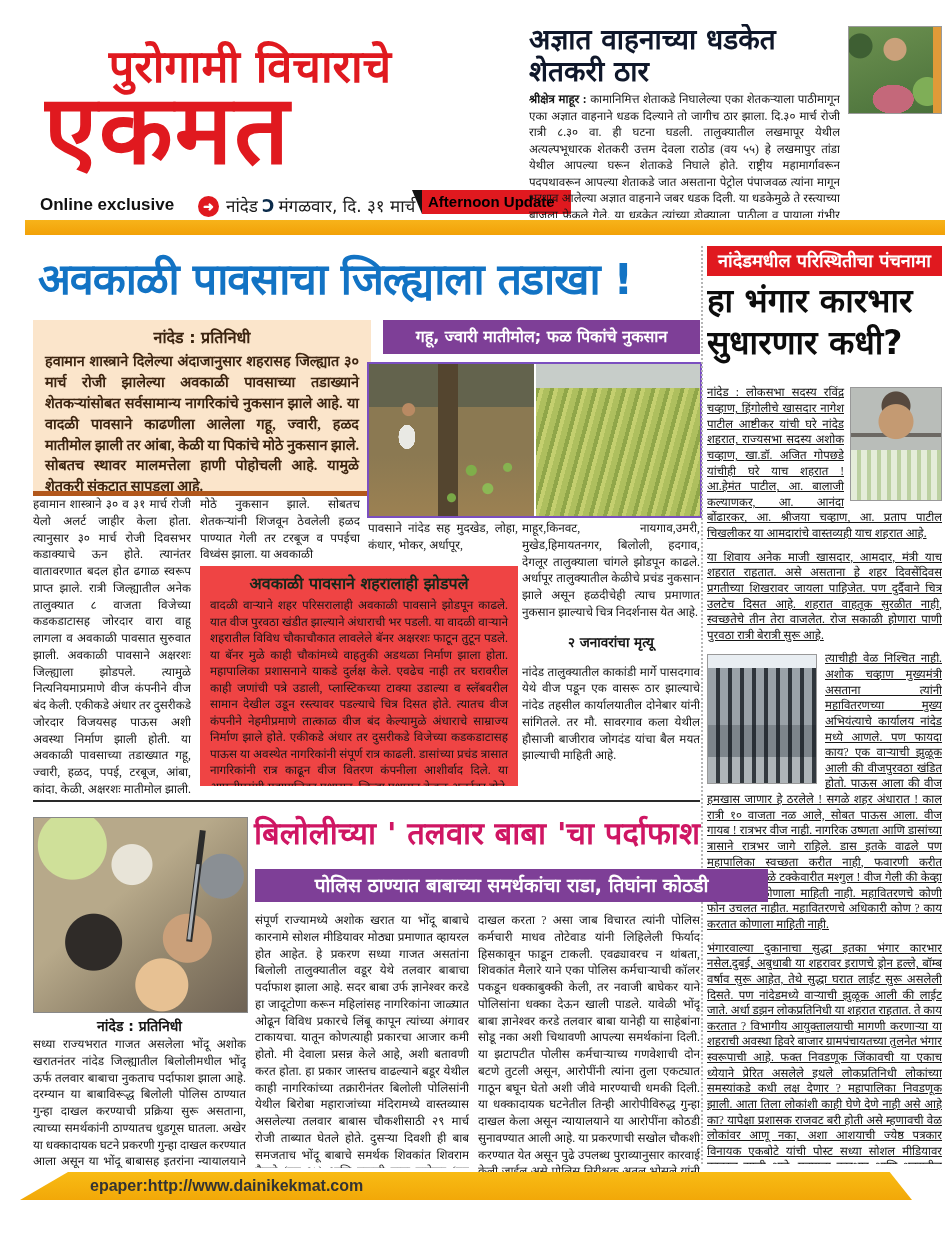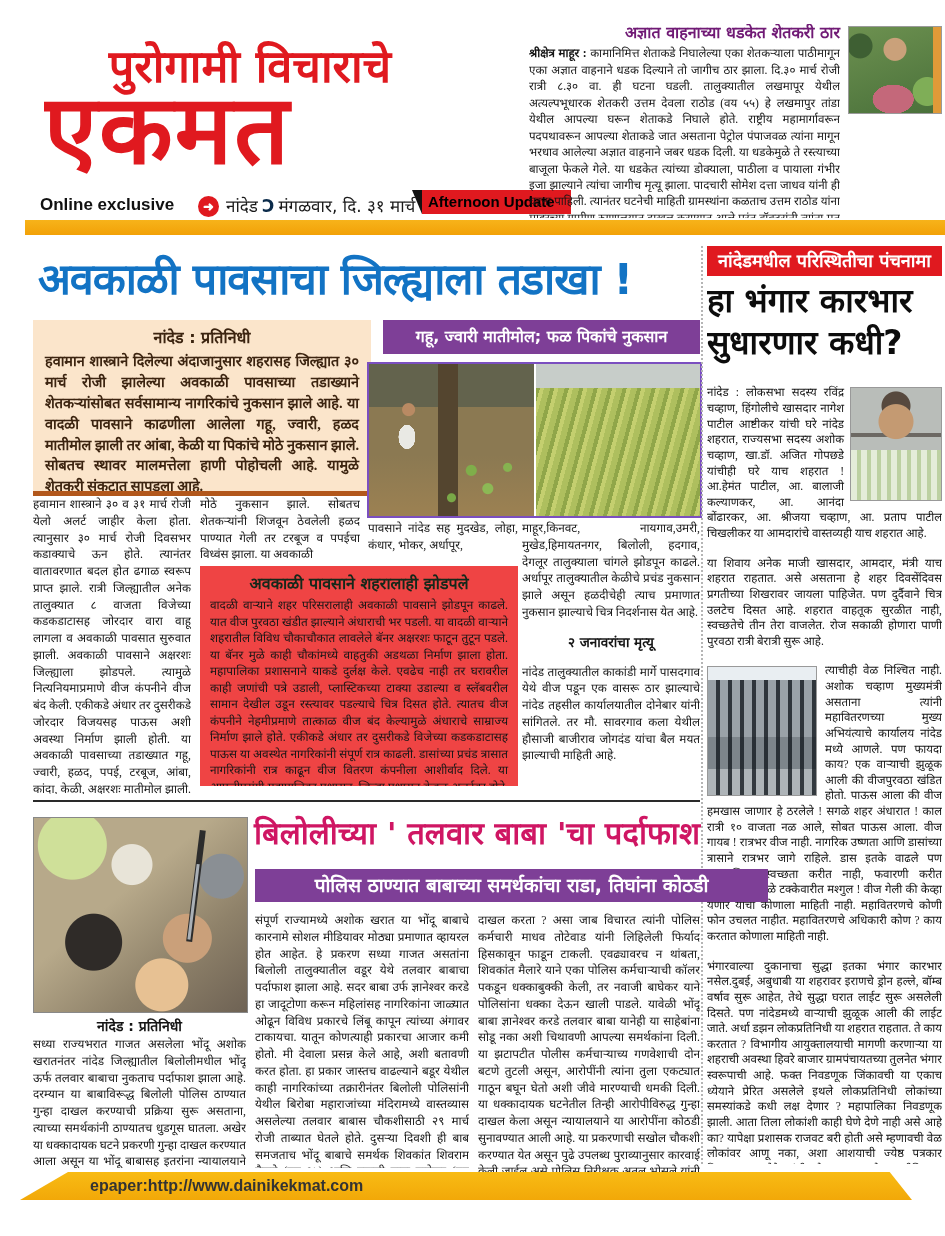--- a/index.html
+++ b/index.html
@@ -31,21 +31,21 @@
   
   .acc{left:529px;top:24px;width:413px;height:194px;overflow:hidden;}
   .acc-photo{float:right;width:92px;height:86px;margin:2px 0 5px 8px;border:1px solid #9a9a9a;
      background:
        radial-gradient(circle at 50% 26%, #caa17a 0 11px, rgba(0,0,0,0) 12px),
        radial-gradient(ellipse 34px 24px at 48% 84%, #c4687a 0 60%, rgba(0,0,0,0) 61%),
        linear-gradient(to left, #e09a38 0 8px, rgba(0,0,0,0) 8px),
        radial-gradient(circle at 12% 22%, #3e5f33 0 12px, rgba(0,0,0,0) 13px),
        radial-gradient(circle at 85% 75%, #7fae57 0 14px, rgba(0,0,0,0) 15px),
        linear-gradient(160deg,#6d9150,#49703a);}
-  .acc-h{font-size:16px;font-weight:800;text-align:right;color:#701a75;line-height:1.15;
+  .acc-h{font-size:28px;font-weight:800;text-align:left;color:#0f172a;line-height:1.15;
          margin:0 0 4px 0;}
   .acc-body{font-size:11.6px;line-height:1.42;}
   .lead-in{font-weight:bold;}
 
   
   .storm-h{left:38px;top:248px;width:662px;font-size:43px;font-weight:700;color:#1273c4;
            white-space:nowrap;overflow:hidden;letter-spacing:-1px;}
   .lead-box{left:33px;top:320px;width:338px;height:176px;background:#fbe5cb;
             border-bottom:5px solid #b2571b;padding:6px 12px;box-sizing:border-box;overflow:hidden;
             color:#3c2410;}
@@ -79,21 +79,21 @@
             padding:6px 10px;box-sizing:border-box;overflow:hidden;}
   .city-title{text-align:center;font-weight:bold;font-size:16px;color:#14281a;margin-bottom:3px;}
   .city-body{font-size:11.8px;line-height:1.4;text-align:justify;}
 
   
   .vsep{left:701px;top:246px;height:918px;width:0;border-left:2px dotted #b5b5b5;}
   .ncol{left:707px;top:246px;width:235px;height:918px;overflow:hidden;}
   .kicker{background:#e0191f;color:#fff;font-weight:bold;font-size:18px;line-height:1.2;
           text-align:center;padding:4px 2px;margin-bottom:4px;}
   .ncol-h{font-size:33px;font-weight:900;line-height:1.3;color:#0c0c0c;margin:2px 0 20px 0;}
-  .ncol p{margin:14px 0 4px 0;font-size:11.5px;line-height:1.36;text-align:justify;}
+  .ncol p{margin:8px 0 4px 0;font-size:11.5px;line-height:1.36;text-align:justify;text-decoration:underline;}
   .portrait{float:right;width:90px;height:112px;margin:2px 0 4px 6px;border:1px solid #999;
      background:
        radial-gradient(circle at 50% 30%, #c49a72 0 17px, rgba(0,0,0,0) 18px),
        radial-gradient(circle at 50% 16%, #57493e 0 14px, rgba(0,0,0,0) 15px),
        linear-gradient(180deg, rgba(0,0,0,0) 40%, rgba(45,35,28,.55) 40% 44%, rgba(0,0,0,0) 44%),
        repeating-linear-gradient(90deg,#e4ecd9 0 6px,#bcd0a2 6px 10px),
        linear-gradient(180deg,#b9bdb9 0 100%);
      background-size:100% 100%,100% 100%,100% 100%,100% 45%,100% 100%;
      background-position:0 0,0 0,0 0,0 100%,0 0;background-repeat:no-repeat;}
   .building{float:left;width:108px;height:128px;margin:3px 8px 3px 0;border:1px solid #999;

